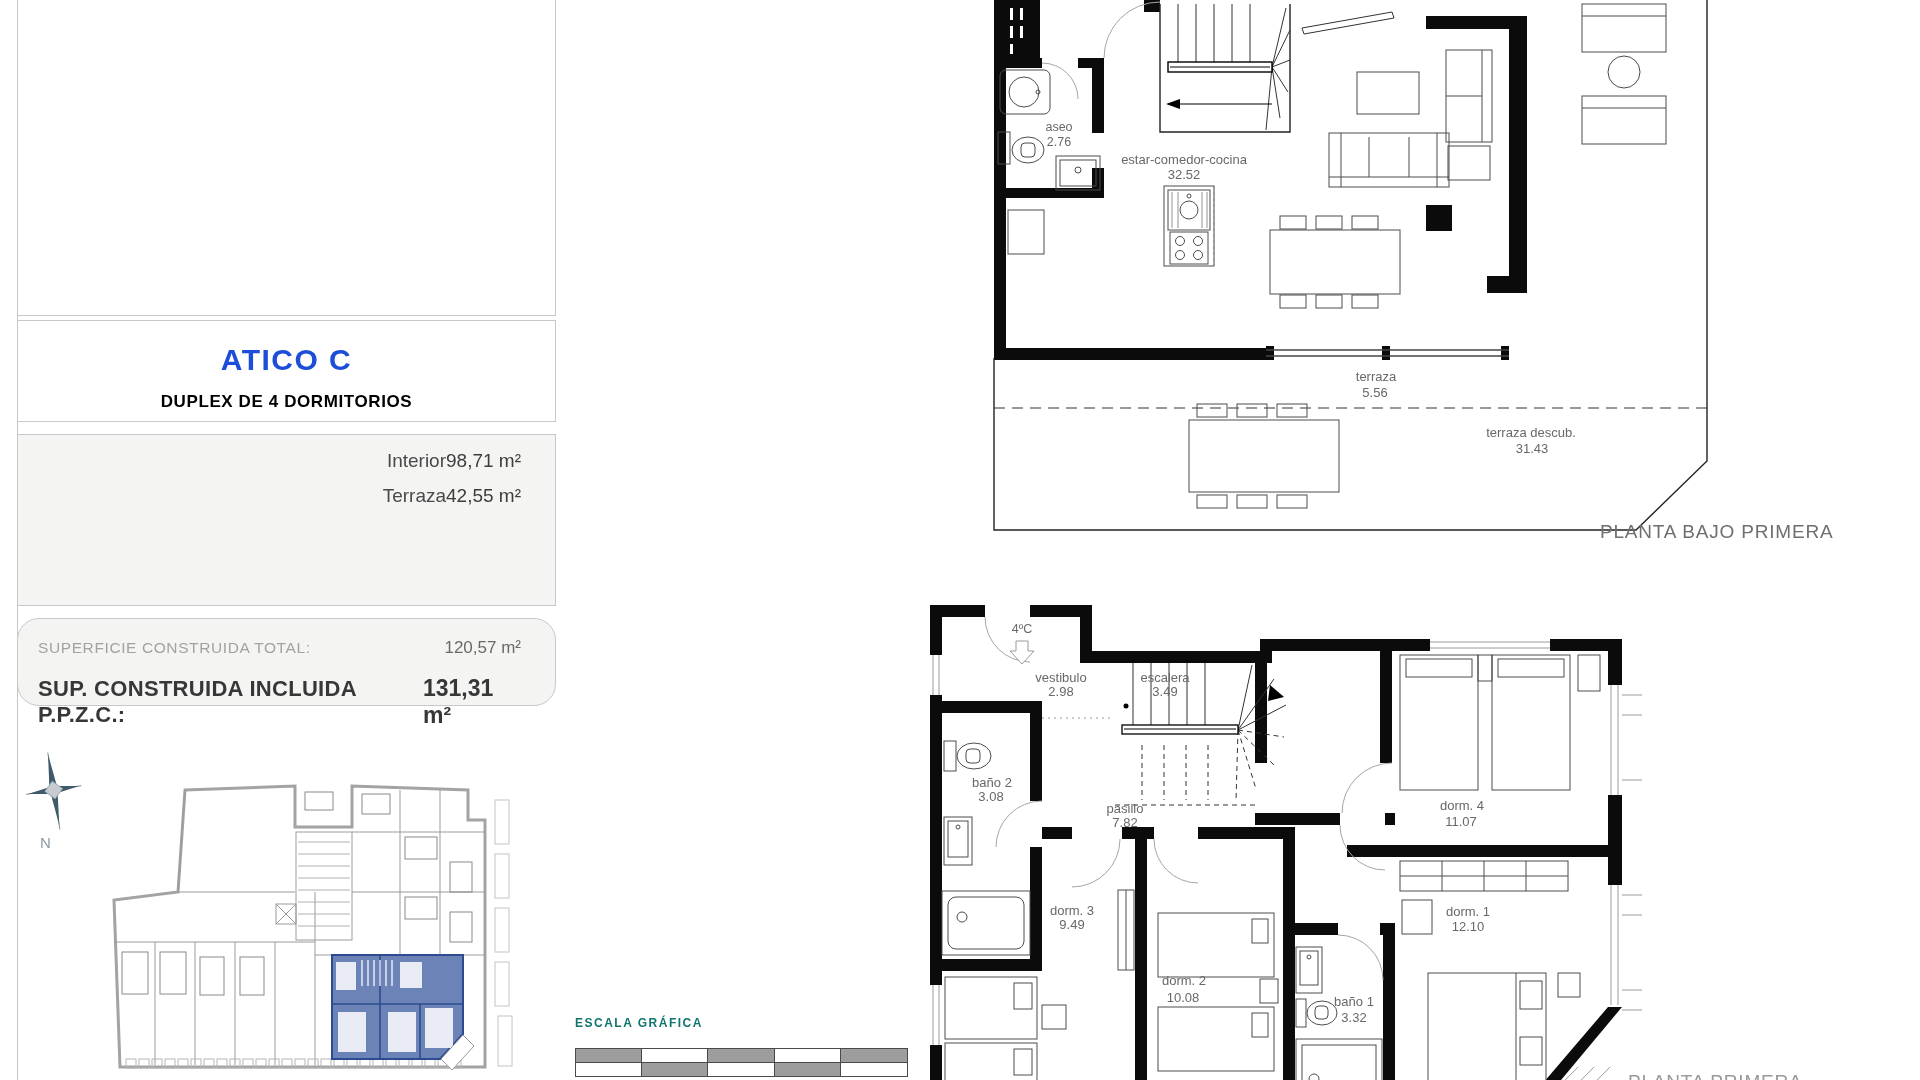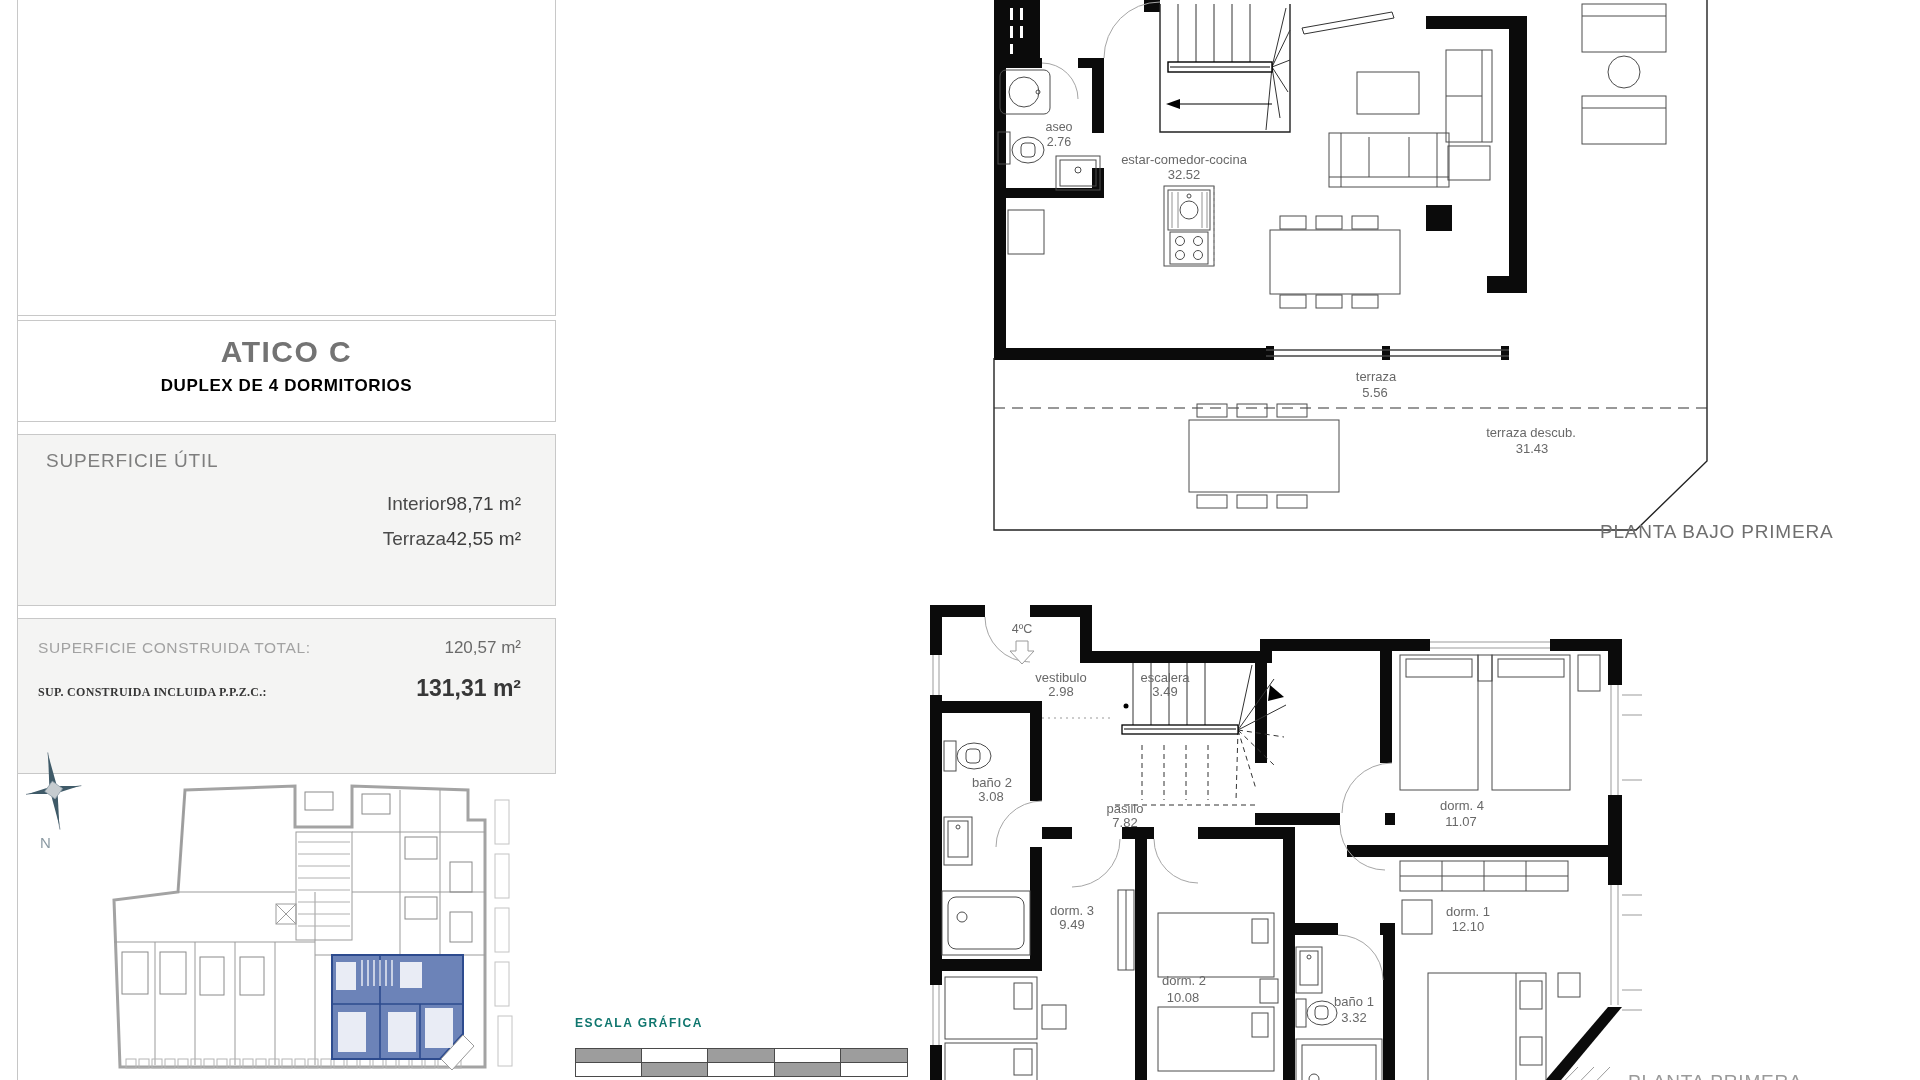--- a/index.html
+++ b/index.html
@@ -6,32 +6,32 @@
   body{
     width:1920px;height:1080px;position:relative;overflow:hidden;
     background:#ffffff;font-family:"Liberation Sans", sans-serif;
   }
   .abs{position:absolute;}
   
   .left-rule{left:17px;top:0;width:1px;height:1080px;background:#c6c6c6;}
   .box{left:17px;width:539px;border:1px solid #c8c8c8;background:#fff;box-sizing:border-box;}
   .box-empty{top:-12px;height:328px;}
   .box-title{top:320px;height:102px;text-align:center;}
-  .unit-title{margin:0;padding-top:14px;font-size:30px;font-weight:700;letter-spacing:1.5px;color:#737373;}
+  .unit-title{margin:8px;padding-top:14px;font-size:30px;font-weight:700;letter-spacing:1.5px;color:#1d4ed8;}
   .unit-subtitle{margin:0;padding-top:7px;font-size:17px;font-weight:700;letter-spacing:.6px;color:#000000;}
   .box-gray{background:#f4f4f3;}
   .box-util{top:434px;height:172px;padding:15px 34px 0 28px;}
   .util-heading{font-size:19px;color:#7e7e7e;letter-spacing:.8px;margin-bottom:21px;}
   .srow{display:flex;justify-content:flex-end;font-size:19px;color:#4a4a4a;margin-bottom:13px;padding-left:12px;}
   .srow .val{color:#3d3d3d;}
-  .box-constr{top:618px;height:156px;padding:19px 34px 0 20px;}
+  .box-constr{top:618px;height:88px;padding:19px 34px 0 20px;border-radius:22px;}
   .crow{display:flex;justify-content:space-between;align-items:baseline;margin-bottom:17px;}
   .crow1 .lbl{font-size:15.5px;color:#a2a2a2;letter-spacing:.6px;}
   .crow1 .val{font-size:17px;color:#6a6a6a;}
-  .crow2 .lbl{font-size:12px;color:#373737;font-weight:700;letter-spacing:.3px;font-family:Liberation Serif, serif;}
+  .crow2 .lbl{font-size:22px;color:#373737;font-weight:700;letter-spacing:.3px;}
   .crow2 .val{font-size:23px;color:#373737;font-weight:700;}
   
   .compass{left:24px;top:752px;width:62px;height:100px;}
   .compass-n{left:40px;top:834px;font-size:15px;color:#8b9aa3;}
   
   .siteplan{left:100px;top:772px;width:430px;height:308px;}
   
   .scale-label{left:575px;top:1016px;font-size:12px;color:#0f766e;letter-spacing:1.5px;font-weight:bold;}
   .scalebar{left:575px;top:1048px;width:332px;height:28px;display:grid;
     grid-template-columns:repeat(5,1fr);grid-template-rows:1fr 1fr;}
@@ -59,21 +59,20 @@
 <div class="abs left-rule"></div>
 
 <section class="abs box box-empty"></section>
 
 <section class="abs box box-title">
   <h1 class="unit-title">ATICO C</h1>
   <h2 class="unit-subtitle">DUPLEX DE 4 DORMITORIOS</h2>
 </section>
 
 <section class="abs box box-gray box-util">
-  <div class="util-heading">SUPERFICIE ÚTIL</div>
   <div class="srow">
     <span>Interior</span>
     <span class="val">98,71 m²</span>
   </div>
   <div class="srow">
     <span>Terraza</span>
     <span class="val">42,55 m²</span>
   </div>
 </section>
 

